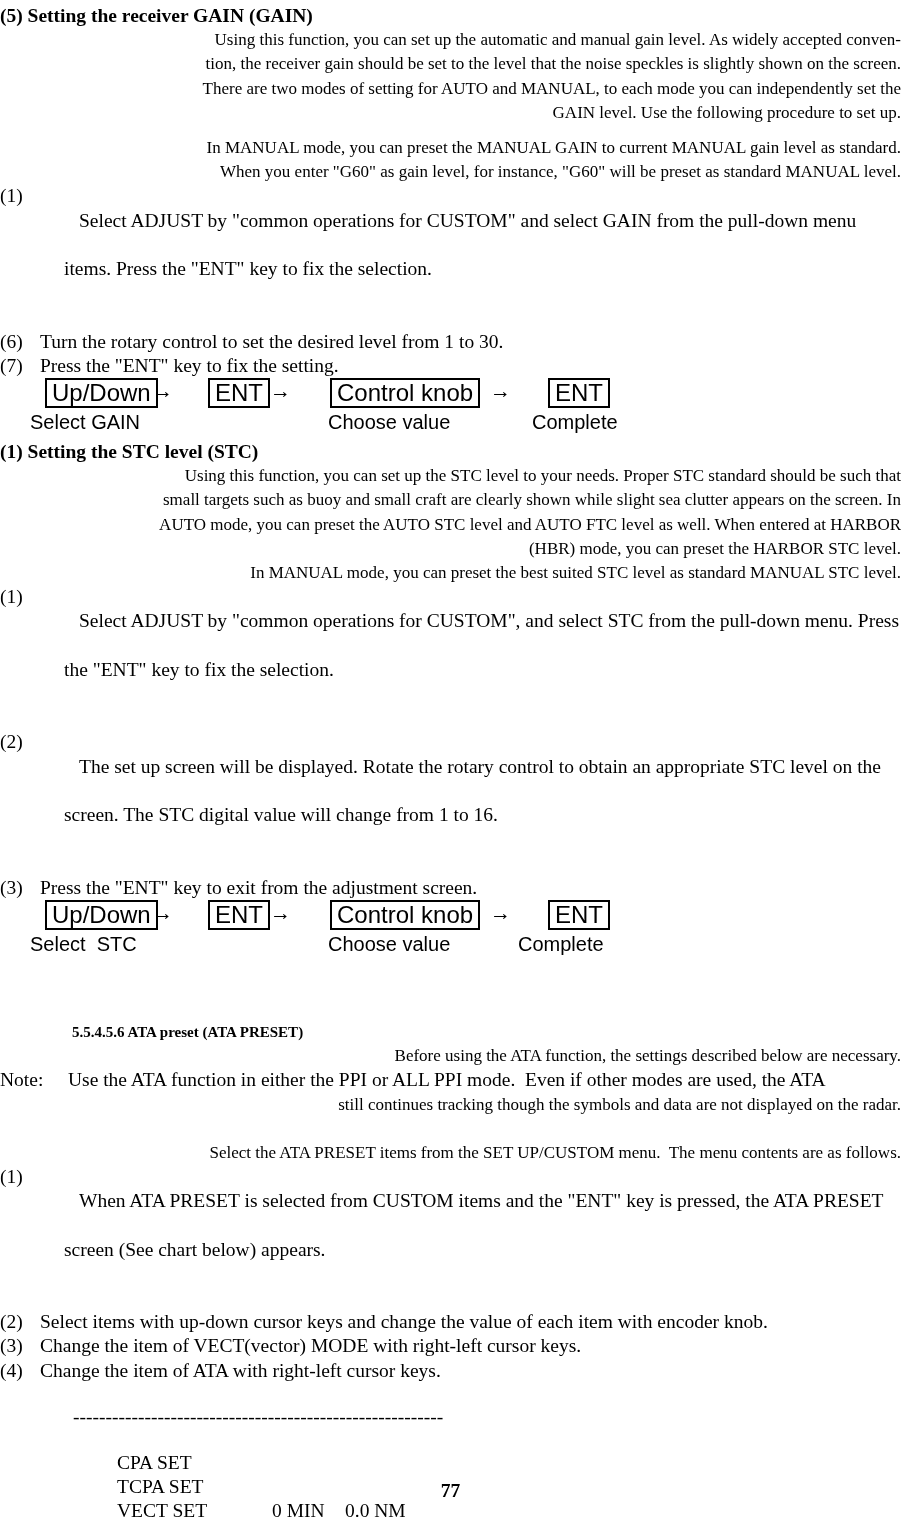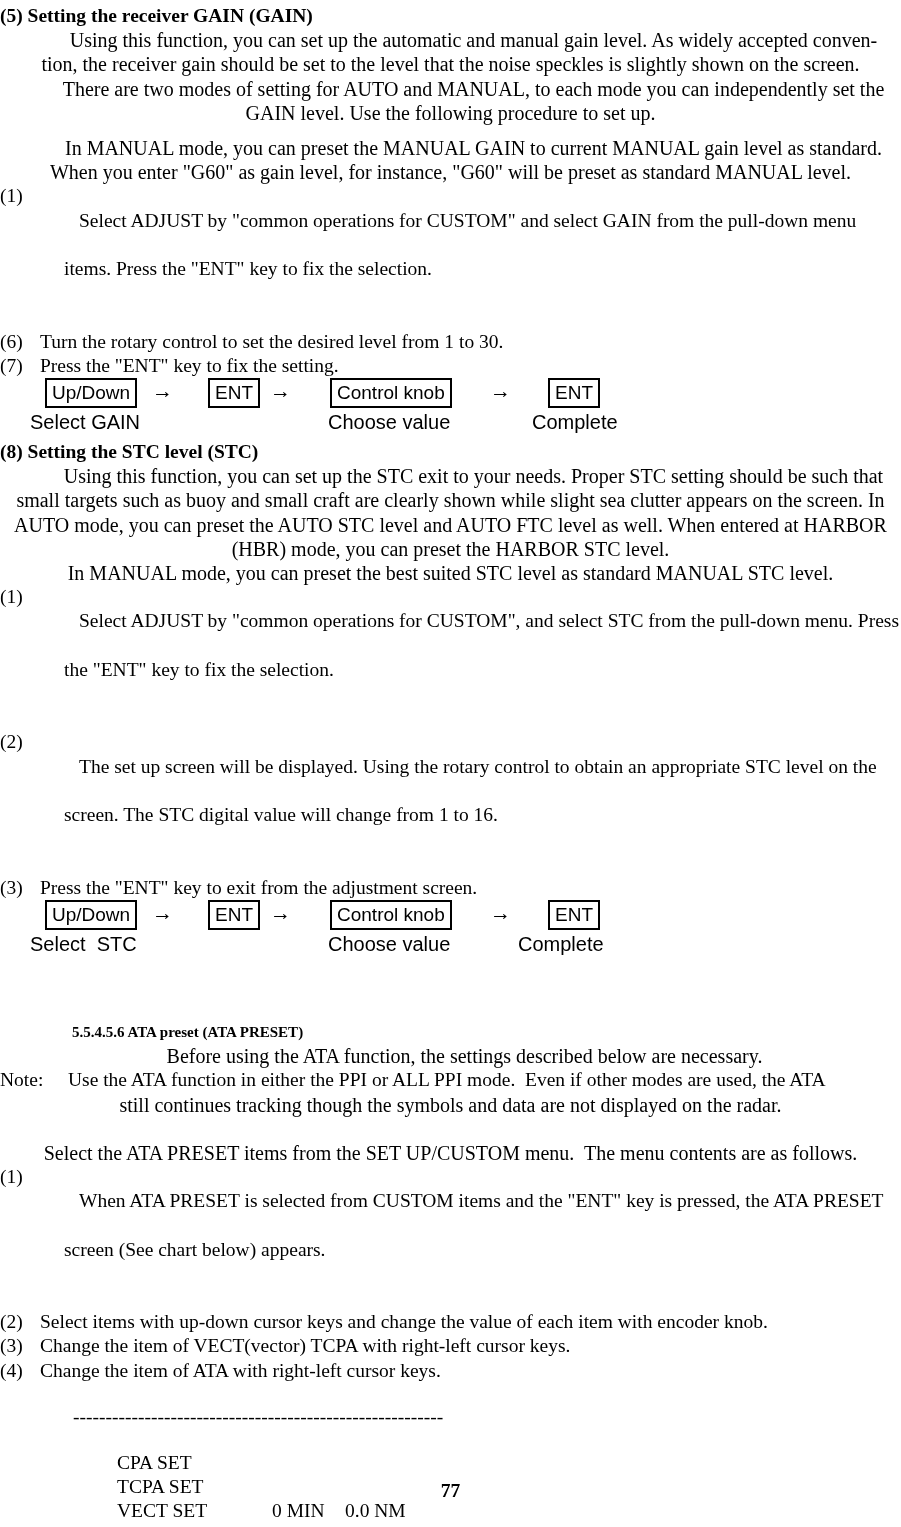--- a/index.html
+++ b/index.html
@@ -38,24 +38,24 @@
     padding: 0 0 0 0;
   }
   .h-sub {
     font-weight: bold;
     font-size: 15px;
     line-height: 24.2px;
     margin: 0;
     padding-left: 72px;
   }
   p.body {
-    font-size: 20px;
-    line-height: 24.2px;
-    margin: 0;
-    text-align: center;
+    font-size: 17px;
+    line-height: 24.2px;
+    margin: 0;
+    text-align: right;
     white-space: pre-wrap;
   }
   p.body.indent {
     text-indent: 46px;
   }
   .numline {
     font-size: 19.5px;
     line-height: 24.2px;
     margin: 0;
     display: flex;
@@ -80,21 +80,21 @@
 
   
   .keyseq {
     position: relative;
     height: 62px;
     font-family: "Liberation Sans", "DejaVu Sans", sans-serif;
   }
   .keybox {
     position: absolute;
     border: 2px solid #000;
-    font-size: 19px;
+    font-size: 24px;
     line-height: 23px;
     padding: 1px 5px 2px 5px;
     background: #fff;
     white-space: nowrap;
     top: 0;
   }
   .arrow {
     position: absolute;
     font-size: 21px;
     line-height: 23px;
@@ -182,38 +182,38 @@
       <div class="keybox" style="left:208px;">ENT</div>
       <div class="arrow" style="left:270px;">→</div>
       <div class="keybox" style="left:330px;">Control knob</div>
       <div class="arrow" style="left:490px;">→</div>
       <div class="keybox" style="left:548px;">ENT</div>
       <div class="keylabel" style="left:30px;">Select GAIN</div>
       <div class="keylabel" style="left:328px;">Choose value</div>
       <div class="keylabel" style="left:532px;">Complete</div>
     </div>
 
-    <div class="h-bold">(8) Setting the STC level (STC)</div>
-    <p class="body indent">Using this function, you can set up the STC exit to your needs. Proper STC setting should be such that</p>
+    <div class="h-bold">(1) Setting the STC level (STC)</div>
+    <p class="body indent">Using this function, you can set up the STC level to your needs. Proper STC standard should be such that</p>
     <p class="body">small targets such as buoy and small craft are clearly shown while slight sea clutter appears on the screen. In</p>
     <p class="body">AUTO mode, you can preset the AUTO STC level and AUTO FTC level as well. When entered at HARBOR</p>
     <p class="body">(HBR) mode, you can preset the HARBOR STC level.</p>
     <p class="body">In MANUAL mode, you can preset the best suited STC level as standard MANUAL STC level.</p>
 
     <div class="numline">
       <span class="num">(1)</span>
       <span class="txt">
         <span>Select ADJUST by "common operations for CUSTOM", and select STC from the pull-down menu. Press</span>
         <span class="cont">the "ENT" key to fix the selection.</span>
       </span>
     </div>
     <div class="numline">
       <span class="num">(2)</span>
       <span class="txt">
-        <span>The set up screen will be displayed. Using the rotary control to obtain an appropriate STC level on the</span>
+        <span>The set up screen will be displayed. Rotate the rotary control to obtain an appropriate STC level on the</span>
         <span class="cont">screen. The STC digital value will change from 1 to 16.</span>
       </span>
     </div>
     <div class="numline">
       <span class="num">(3)</span>
       <span class="txt">Press the "ENT" key to exit from the adjustment screen.</span>
     </div>
 
     <div class="keyseq">
       <div class="keybox" style="left:45px;">Up/Down</div>
@@ -248,21 +248,21 @@
         <span>When ATA PRESET is selected from CUSTOM items and the "ENT" key is pressed, the ATA PRESET</span>
         <span class="cont">screen (See chart below) appears.</span>
       </span>
     </div>
     <div class="numline">
       <span class="num">(2)</span>
       <span class="txt">Select items with up-down cursor keys and change the value of each item with encoder knob.</span>
     </div>
     <div class="numline">
       <span class="num">(3)</span>
-      <span class="txt">Change the item of VECT(vector) TCPA with right-left cursor keys.</span>
+      <span class="txt">Change the item of VECT(vector) MODE with right-left cursor keys.</span>
     </div>
     <div class="numline">
       <span class="num">(4)</span>
       <span class="txt">Change the item of ATA with right-left cursor keys.</span>
     </div>
 
     <div class="spacer-md"></div>
 
     <div class="chart">
       <div class="rule">---------------------------------------------------------</div>

